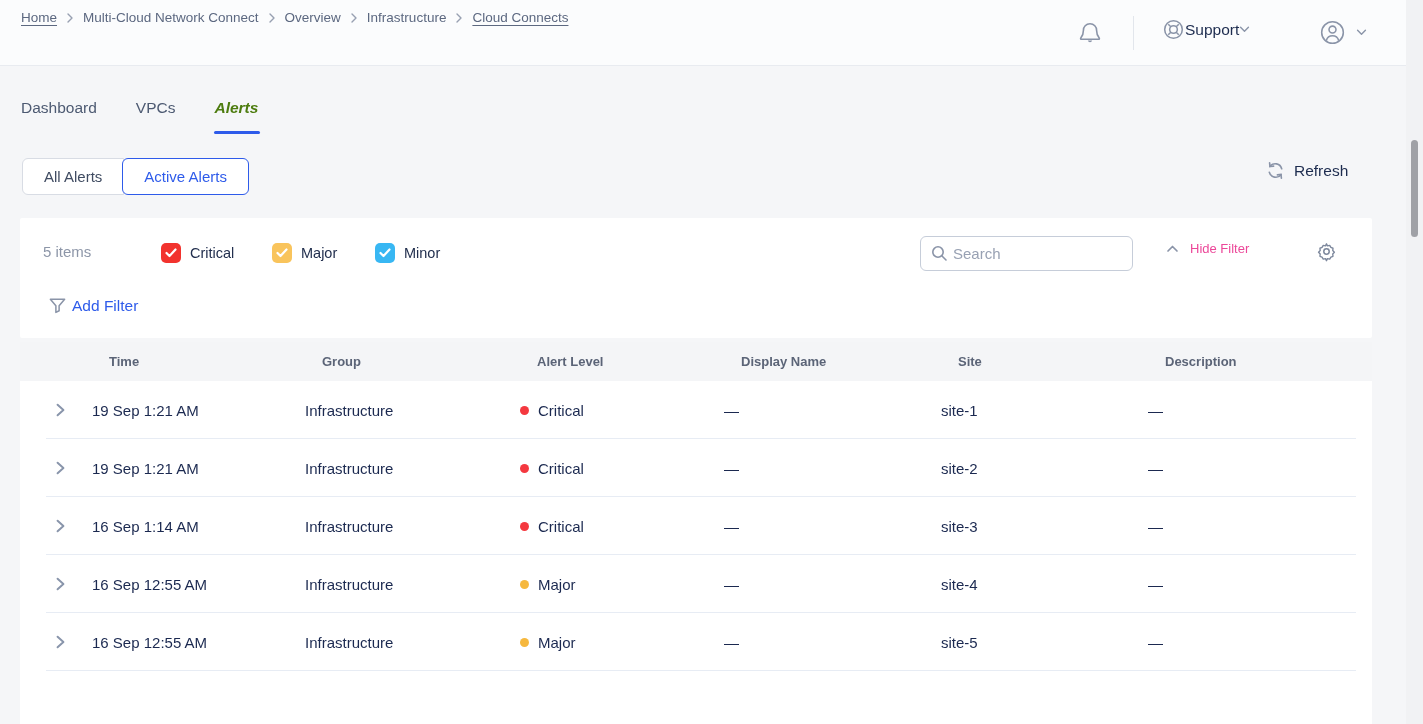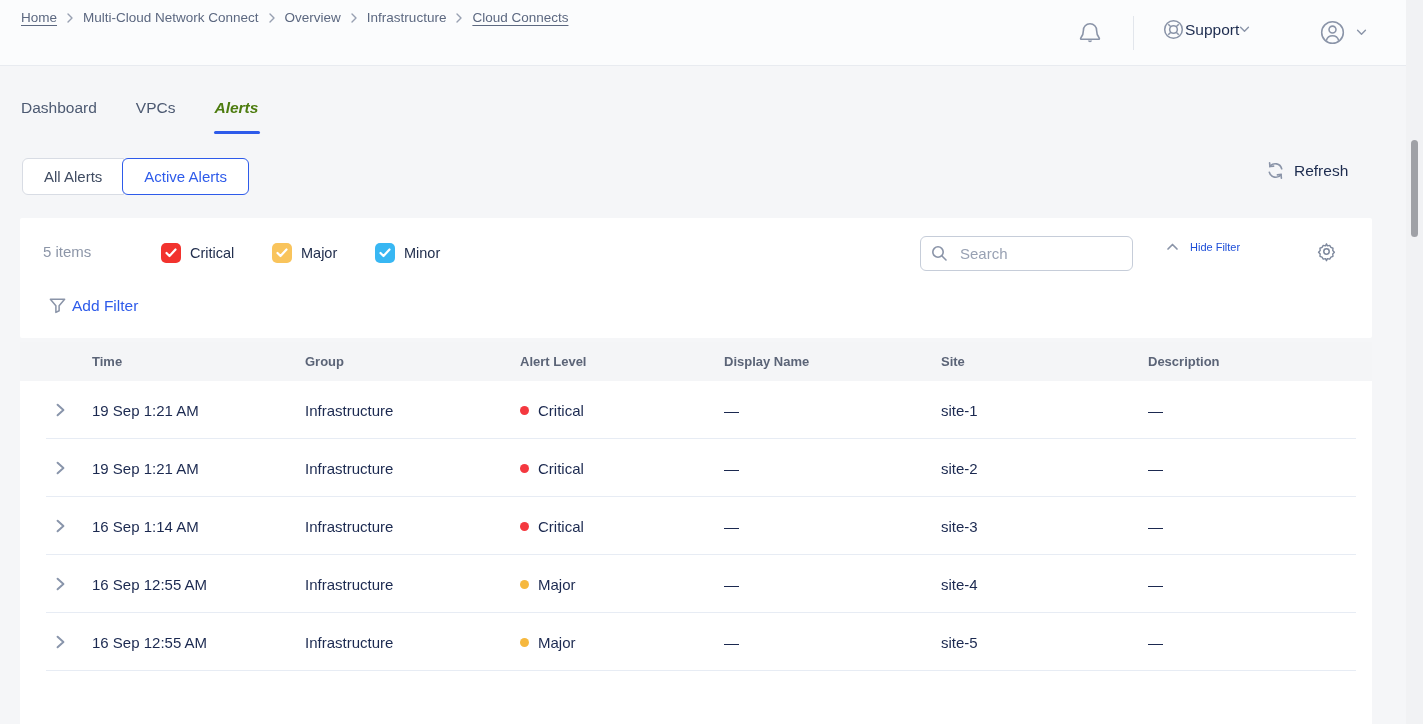--- a/index.html
+++ b/index.html
@@ -47,37 +47,37 @@
   
   .filter-card { position:absolute; left:20px; top:218px; width:1352px; height:120px;
                  background:#fff; border-radius:2px; }
   .items-count { position:absolute; left:23px; top:25px; font-size:15px; color:#8d96a8; }
   .cb-group { position:absolute; top:25px; display:flex; align-items:center; gap:9px; cursor:pointer; }
   .cb-box { width:20px; height:20px; border-radius:5px; display:flex; align-items:center;
             justify-content:center; }
   .cb-label { font-size:14.5px; color:#222f4e; }
   .search-wrap { position:absolute; left:900px; top:18px; width:213px; height:35px;
                  border:1px solid #c6cdd9; border-radius:6px; background:#fff;
-                 display:flex; align-items:center; padding:16px 10px; gap:12px; }
+                 display:flex; align-items:center; padding:16px 10px; gap:5px; }
   .search-input { border:none; outline:none; flex:1; font-size:15px; color:#1b2950;
                   font-family:inherit; background:transparent; min-width:0; }
   .search-input::placeholder { color:#98a1b3; }
   .hide-filter { position:absolute; left:1146px; top:23px; display:flex; align-items:center;
                  gap:11px; cursor:pointer; }
-  .hide-filter-label { font-size:11px; font-weight:500; color:#1d4ed8; }
+  .hide-filter-label { font-size:13px; font-weight:500; color:#ec4899; }
   .gear { position:absolute; left:1296px; top:23px; cursor:pointer; }
   .add-filter { position:absolute; left:28px; top:78px; display:flex; align-items:center;
                 gap:5px; cursor:pointer; }
   .add-filter-label { font-size:15.5px; font-weight:500; color:#2e5bea; }
 
   
   .table-card { position:absolute; left:20px; top:342px; width:1352px; height:382px; background:#fff; }
   .tgrid { display:grid; grid-template-columns:72px 213px 215px 204px 217px 207px 1fr; }
   .thead { height:39px; background:#f4f5f7; align-items:center; }
-  .th { font-size:13px; font-weight:700; color:#5b6477; }
+  .th { font-size:13px; font-weight:700; color:#5b6477;margin-left:17px; }
   .trow { height:58px; align-items:center; position:relative; font-size:15px; color:#1b2950; cursor:default; }
   .trow::after { content:''; position:absolute; left:26px; right:16px; bottom:0; height:1px; background:#e7ecf4; }
   .row-chevron { margin-left:34px; width:14px; cursor:pointer; }
   .alert-cell { display:flex; align-items:center; gap:9px; }
   .dot { width:9px; height:9px; border-radius:50%; }
 
   
   .scroll-track { position:absolute; right:0; top:0; width:17px; height:724px; background:#f1f2f4; }
   .scroll-thumb { position:absolute; left:5px; top:140px; width:7px; height:97px;
                   background:#9fa1a6; border-radius:4px; cursor:pointer; }

